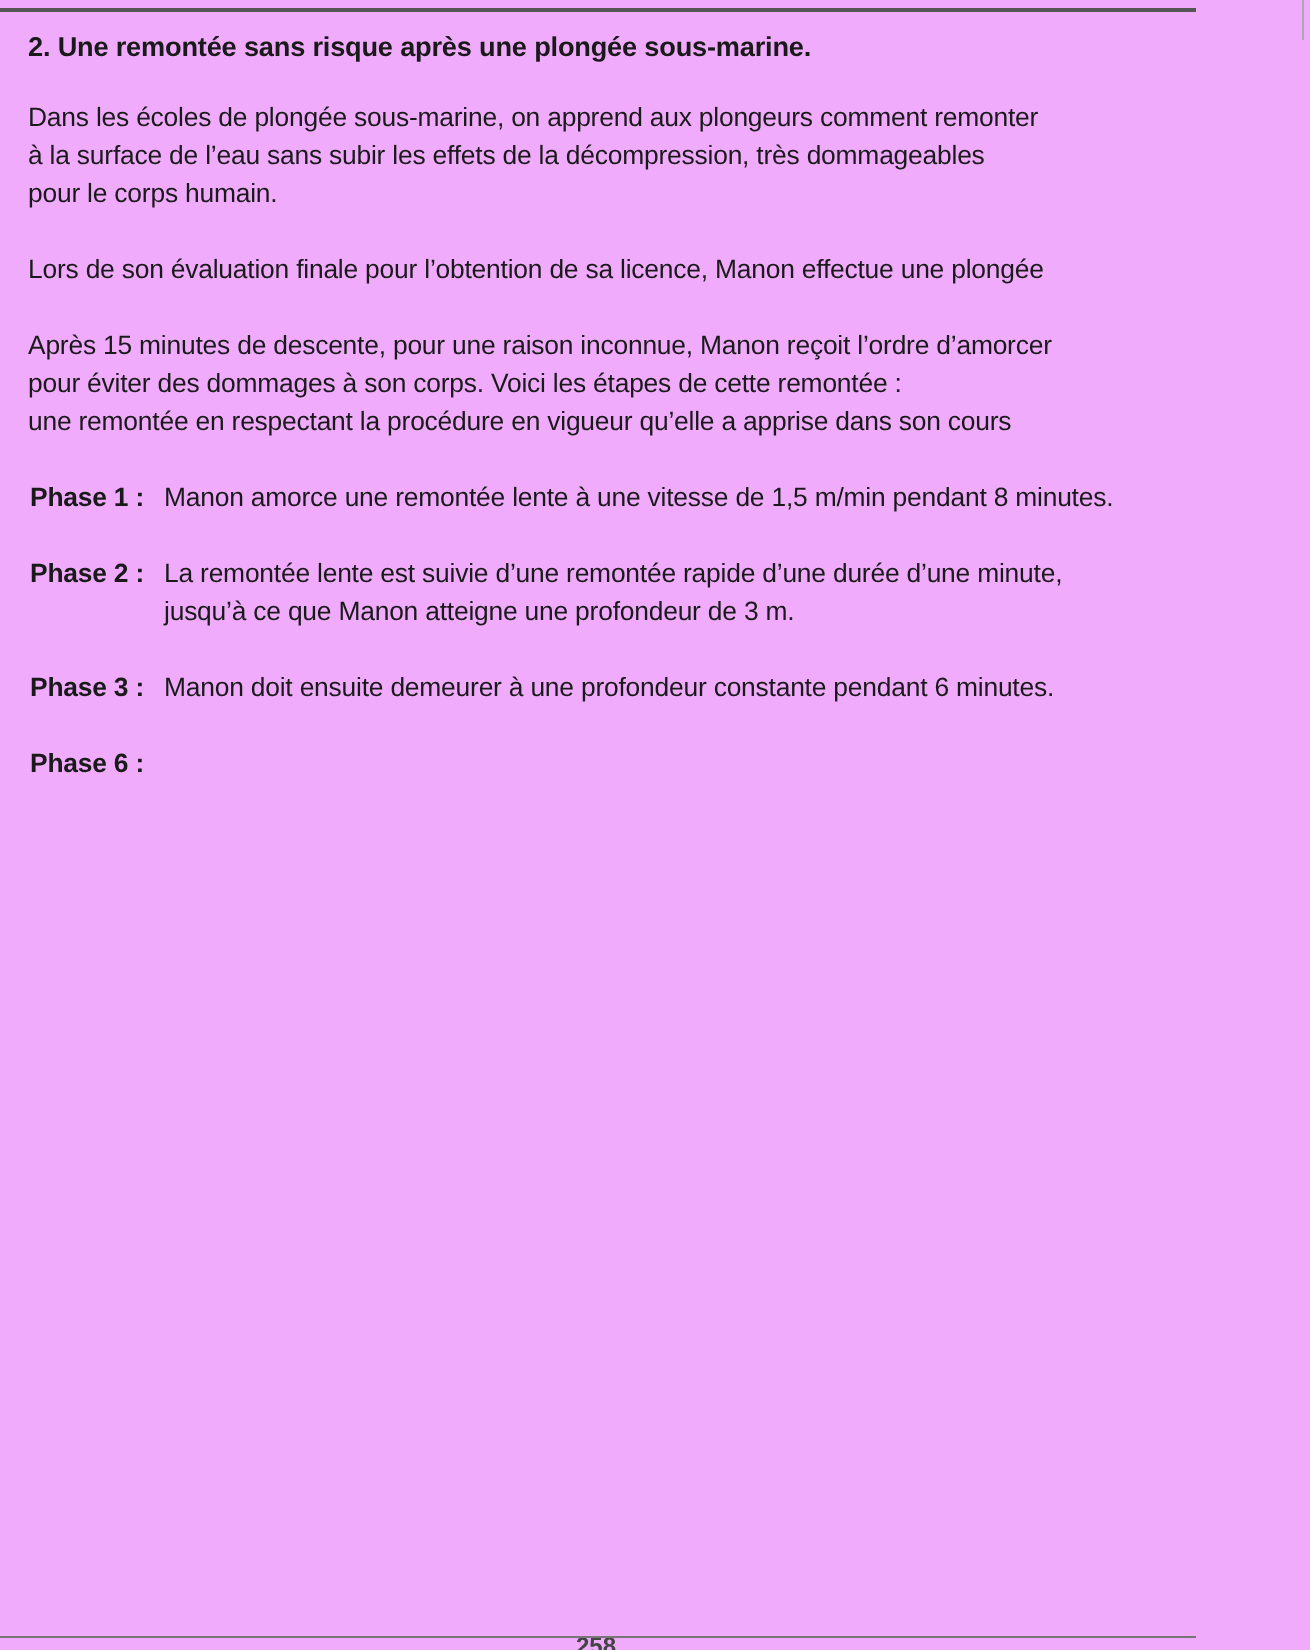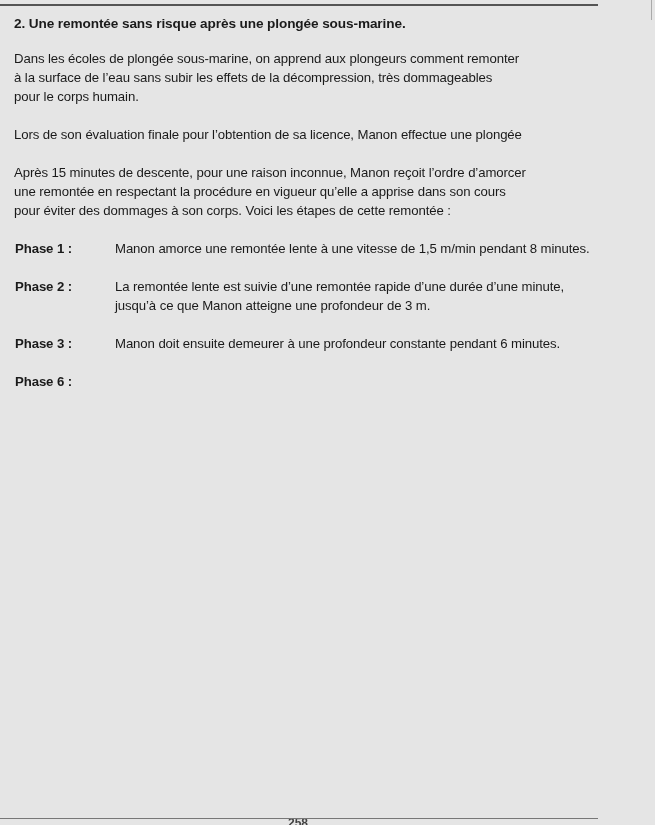--- a/index.html
+++ b/index.html
@@ -12,21 +12,21 @@
       height: 825px;
       position: relative;
       overflow: hidden;
       font-family: "Liberation Sans", sans-serif;
       color: #1a1a1a;
     }
     .page {
       position: absolute;
       left: 0; top: 0;
       width: 655px; height: 825px;
-      background: #e5e5e5;
+      background: #f0abfc;
     }
     .rule-top {
       position: absolute;
       left: 0; top: 4px;
       width: 598px; height: 2px;
       background: #555;
     }
     .rule-bottom {
       position: absolute;
       left: 0; top: 818px;
@@ -60,21 +60,21 @@
       display: flex;
       margin-left: 1px;
       margin-bottom: 19px;
     }
     .phase-label {
       font-weight: bold;
       width: 67px;
       flex: none;
       white-space: nowrap;
     }
-    .phase-text { flex: 1; margin-left: 33px; }
+    .phase-text { flex: 1; }
     .equation {
       display: inline-flex;
       align-items: center;
       font-size: 13px;
       margin-top: -2px;
     }
     .frac {
       display: inline-flex;
       flex-direction: column;
       align-items: center;
@@ -110,22 +110,22 @@
       <p>à la surface de l’eau sans subir les effets de la décompression, très dommageables</p>
       <p>pour le corps humain.</p>
     </div>
 
     <div class="para">
       <p>Lors de son évaluation finale pour l’obtention de sa licence, Manon effectue une plongée</p>
     </div>
 
     <div class="para">
       <p>Après 15 minutes de descente, pour une raison inconnue, Manon reçoit l’ordre d’amorcer</p>
+      <p>pour éviter des dommages à son corps. Voici les étapes de cette remontée :</p>
       <p>une remontée en respectant la procédure en vigueur qu’elle a apprise dans son cours</p>
-      <p>pour éviter des dommages à son corps. Voici les étapes de cette remontée :</p>
     </div>
 
     <div class="phase">
       <span class="phase-label">Phase 1 :</span>
       <div class="phase-text">
         <p>Manon amorce une remontée lente à une vitesse de 1,5 m/min pendant 8 minutes.</p>
       </div>
     </div>
 
     <div class="phase">

